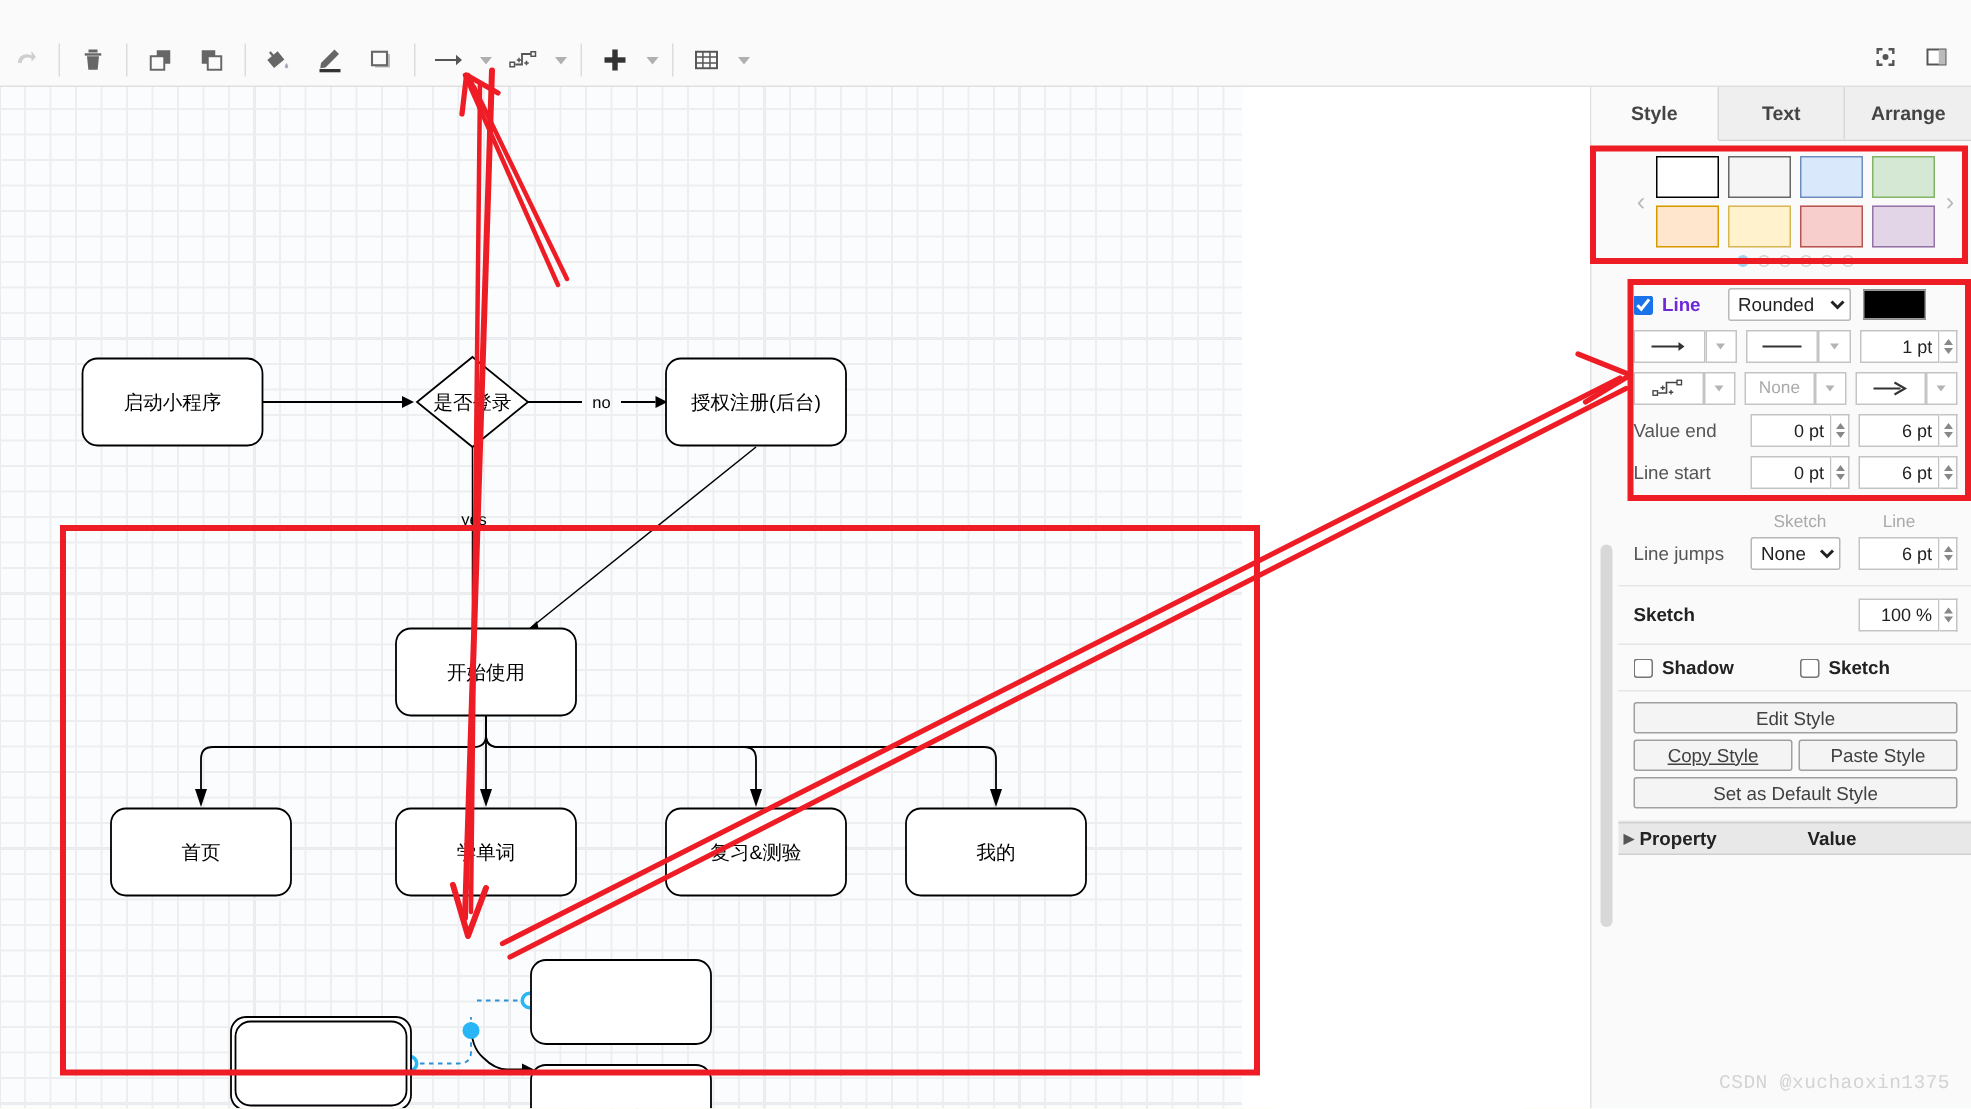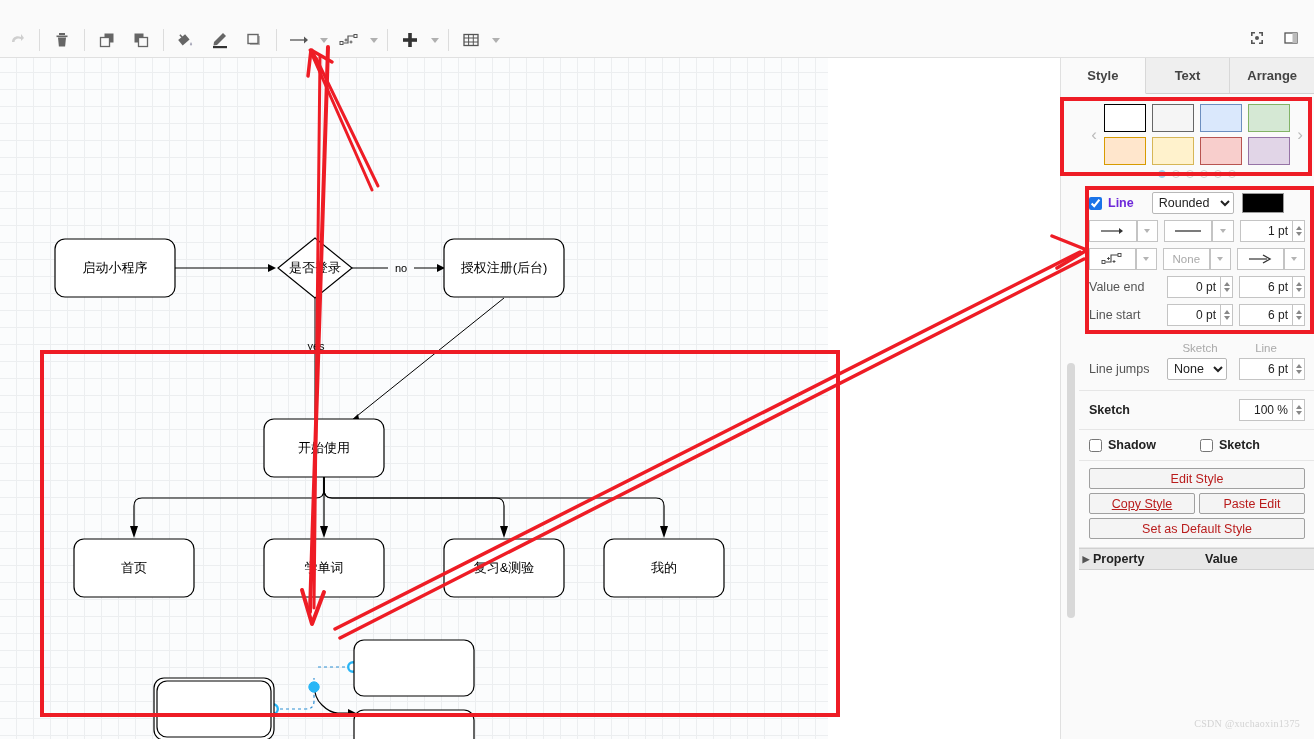--- a/index.html
+++ b/index.html
@@ -141,34 +141,34 @@
           justify-content:center; align-items:center; border:1px solid #c4c4c4;
           border-left:none; background:#fff; cursor:pointer;}
   .spin i { display:block; width:0;height:0; border-left:3px solid transparent; border-right:3px solid transparent;}
   .spin i.up { border-bottom:4px solid #888; margin-bottom:2px;}
   .spin i.dn { border-top:4px solid #888; }
   .disabled-text { color:#a9a9a9; }
 
   .btn {
     display:flex; align-items:center; justify-content:center;
     height: 21px; border:1px solid #a0a0a0; background:#f4f4f4;
-    font-size: 12.5px; color:#b91c1c; cursor:pointer; border-radius:2px;
+    font-size: 12.5px; color:#404040; cursor:pointer; border-radius:2px;
     margin-bottom: 4px;
   }
   #prop-header {
     display:flex; align-items:center; height: 22px;
     background: #e8e8e8; border-top: 1px solid #d0d0d0; border-bottom:1px solid #d0d0d0;
     font-weight: bold; font-size: 12.5px; color:#222;
   }
   #prop-header .tri { width: 14px; text-align:center; color:#555; font-size:9px; }
 
   #watermark {
     position:absolute; right: 14px; bottom: 10px;
-    font-size: 10px; color: #d3d3d3; letter-spacing: 0.3px;
-    font-family: Liberation Serif, serif;
+    font-size: 13px; color: #d3d3d3; letter-spacing: 0.3px;
+    font-family: Liberation Mono, monospace;
     z-index: 60;
   }
 
   
   .redbox { position:absolute; border: 4px solid #ee1c25; z-index: 50; pointer-events:none; }
 </style>
 </head>
 <body>
 
 <div id="app">
@@ -524,21 +524,21 @@
           <span class="lbl" style="font-weight:bold;color:#222;width:92px;">Shadow</span>
           <input type="checkbox" class="cb" style="">
           <span class="lbl" style="font-weight:bold;color:#222;">Sketch</span>
         </div>
       </div>
 
       <div class="sect" style="padding:7px 10px 8px 10px;">
         <div class="btn">Edit Style</div>
         <div style="display:flex;gap:4px;">
           <div class="btn" style="flex:1;text-decoration:underline;">Copy Style</div>
-          <div class="btn" style="flex:1;">Paste Edit</div>
+          <div class="btn" style="flex:1;">Paste Style</div>
         </div>
         <div class="btn" style="margin-bottom:0;">Set as Default Style</div>
       </div>
 
       <div id="prop-header">
         <span class="tri">▶</span>
         <span style="width:112px;">Property</span>
         <span>Value</span>
       </div>
     </div>

